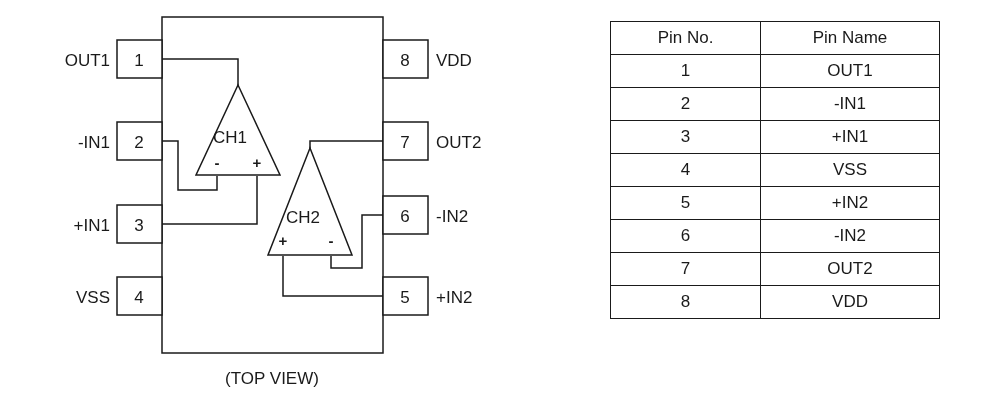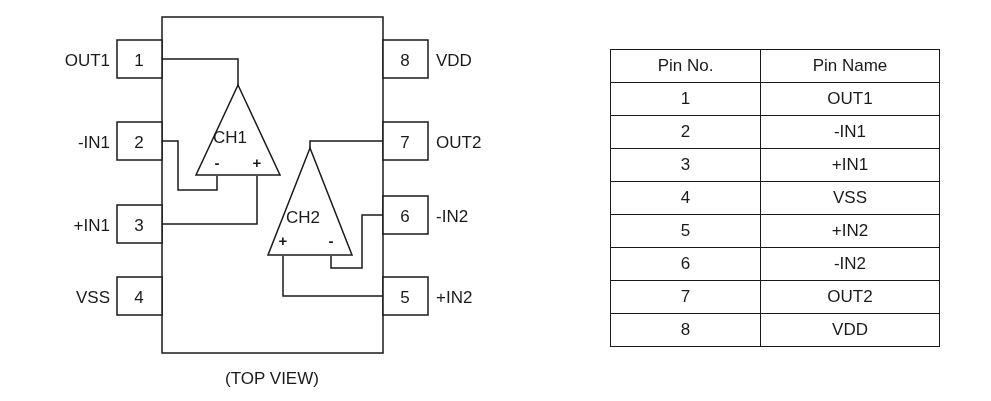--- a/index.html
+++ b/index.html
@@ -26,21 +26,21 @@
     font-size: 17px;
     fill: #1a1a1a;
   }
   svg text.sign {
     font-size: 15px;
     font-weight: bold;
   }
   .pin-table {
     position: absolute;
     left: 610px;
-    top: 49px;
+    top: 21px;
     border-collapse: collapse;
     table-layout: fixed;
     background: #ffffff;
   }
   .pin-table th, .pin-table td {
     border: 1px solid #1a1a1a;
     height: 33px;
     padding: 0;
     text-align: center;
     vertical-align: middle;

